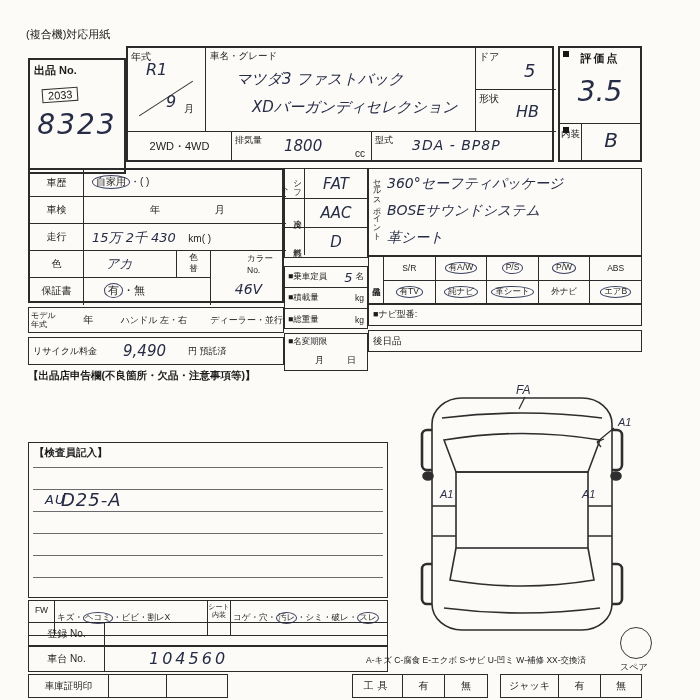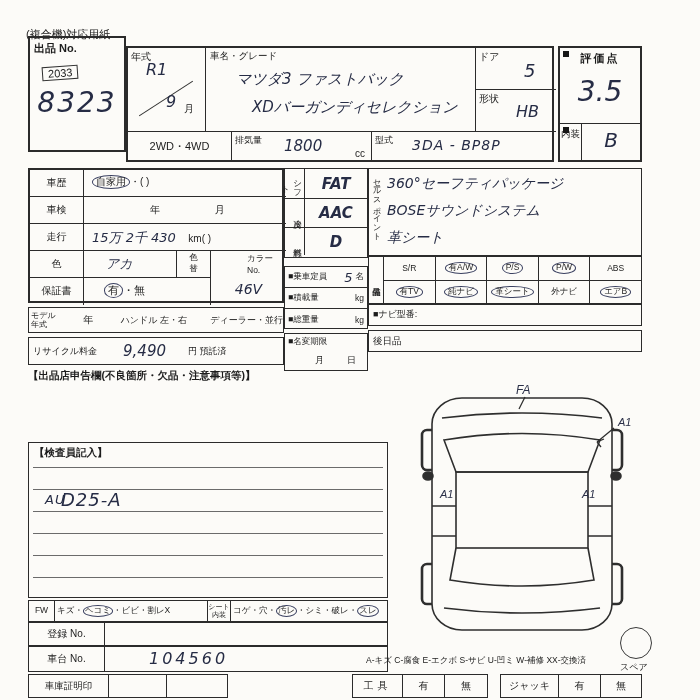--- a/index.html
+++ b/index.html
@@ -12,35 +12,35 @@
   .hw { font-style:italic; color:#262c45; font-family:"DejaVu Sans","Liberation Sans",sans-serif; }
   .oval { border:1.5px solid #3a4060; border-radius:50%; padding:0 3px; display:inline-block; line-height:1.15; }
   .vlabel { writing-mode:vertical-rl; }
   .blacksq { position:absolute; width:6px; height:6px; background:#161616; }
   .hline { position:absolute; left:4px; right:4px; height:1px; background:#6b6b6b; }
   .stamp { display:inline-block; border:1.5px solid #2e2e2e; padding:0 5px; font-size:11px; transform:rotate(-4deg); }
   .cellR { border-right:1.2px solid #2b2b2b; }
   .cellB { border-bottom:1.2px solid #2b2b2b; }
   .mrow { display:flex; }
   .mlbl { width:20px; border-right:1px solid #2b2b2b; writing-mode:vertical-rl; font-size:8.5px; text-align:center; }
-  .mval { flex:1; display:flex; align-items:center; justify-content:center; font-size:15px;font-weight:bold; }
+  .mval { flex:1; display:flex; align-items:center; justify-content:center; font-size:15px; }
   .caprow { display:flex; align-items:center; font-size:8.5px; height:21px; padding:0 3px; }
   .eqrow { flex:1; display:flex; }
   .eqrow > div { flex:1; border-right:1px solid #2b2b2b; display:flex; align-items:center; justify-content:center; font-size:8.5px; }
   .eqrow > div:last-child { border-right:none; }
   .lbl9 { font-size:9px; } .lbl10 { font-size:10px; }
 </style>
 </head>
 <body>
 
 <div class="sheet">
 
   <div class="abs" style="left:26px;top:27px;font-size:11px;">(複合機)対応用紙</div>
 
-  <div class="bx bx2" style="left:28px;top:36px;width:98px;height:116px;">
+  <div class="bx bx2" style="left:28px;top:58px;width:98px;height:116px;">
     <div style="font-size:11px;font-weight:bold;padding:3px 0 0 4px;">出品 No.</div>
     <div style="margin:7px 0 0 12px;">
       <span class="stamp">2033</span>
     </div>
     <div class="hw" style="font-size:28px;text-align:center;margin-top:5px;letter-spacing:2px;">8323</div>
   </div>
 
   <div class="bx bx2" style="left:126px;top:46px;width:428px;height:116px;">
 
     <div class="abs cellR cellB" style="left:0;top:0;width:78px;height:84px;">
@@ -232,21 +232,21 @@
     <div class="hline" style="top:24px;"></div>
     <div class="hline" style="top:46px;"></div>
     <div class="hline" style="top:68px;"></div>
     <div class="hline" style="top:90px;"></div>
     <div class="hline" style="top:112px;"></div>
     <div class="hline" style="top:134px;"></div>
     <div class="abs hw" style="left:32px;top:27px;font-size:18px;letter-spacing:1px;margin-top:19px;">D25-A</div>
     <div class="abs hw" style="left:16px;top:49px;font-size:13px;letter-spacing:1px;">AU</div>
   </div>
 
-  <div class="bx" style="left:28px;top:600px;width:360px;height:22px;display:flex;align-items:center;">
+  <div class="bx" style="left:28px;top:600px;width:360px;height:36px;display:flex;align-items:center;">
     <div class="cellR" style="width:26px;height:100%;text-align:center;font-size:8.5px;line-height:19px;">FW</div>
     <div style="width:152px;font-size:8.5px;padding-left:2px;">
       <span>キズ・</span><span class="oval" style="padding:0 1px;">ヘコミ</span><span>・ビビ・割レX</span>
     </div>
     <div class="cellR" style="width:24px;height:100%;border-left:1.2px solid #2b2b2b;font-size:7px;line-height:1.15;text-align:center;padding-top:2px;">シート内装</div>
     <div style="flex:1;font-size:8.5px;padding-left:2px;">
       <span>コゲ・穴・</span><span class="oval" style="padding:0 1px;">汚レ</span><span>・シミ・破レ・</span><span class="oval" style="padding:0 1px;">スレ</span>
     </div>
   </div>
 

